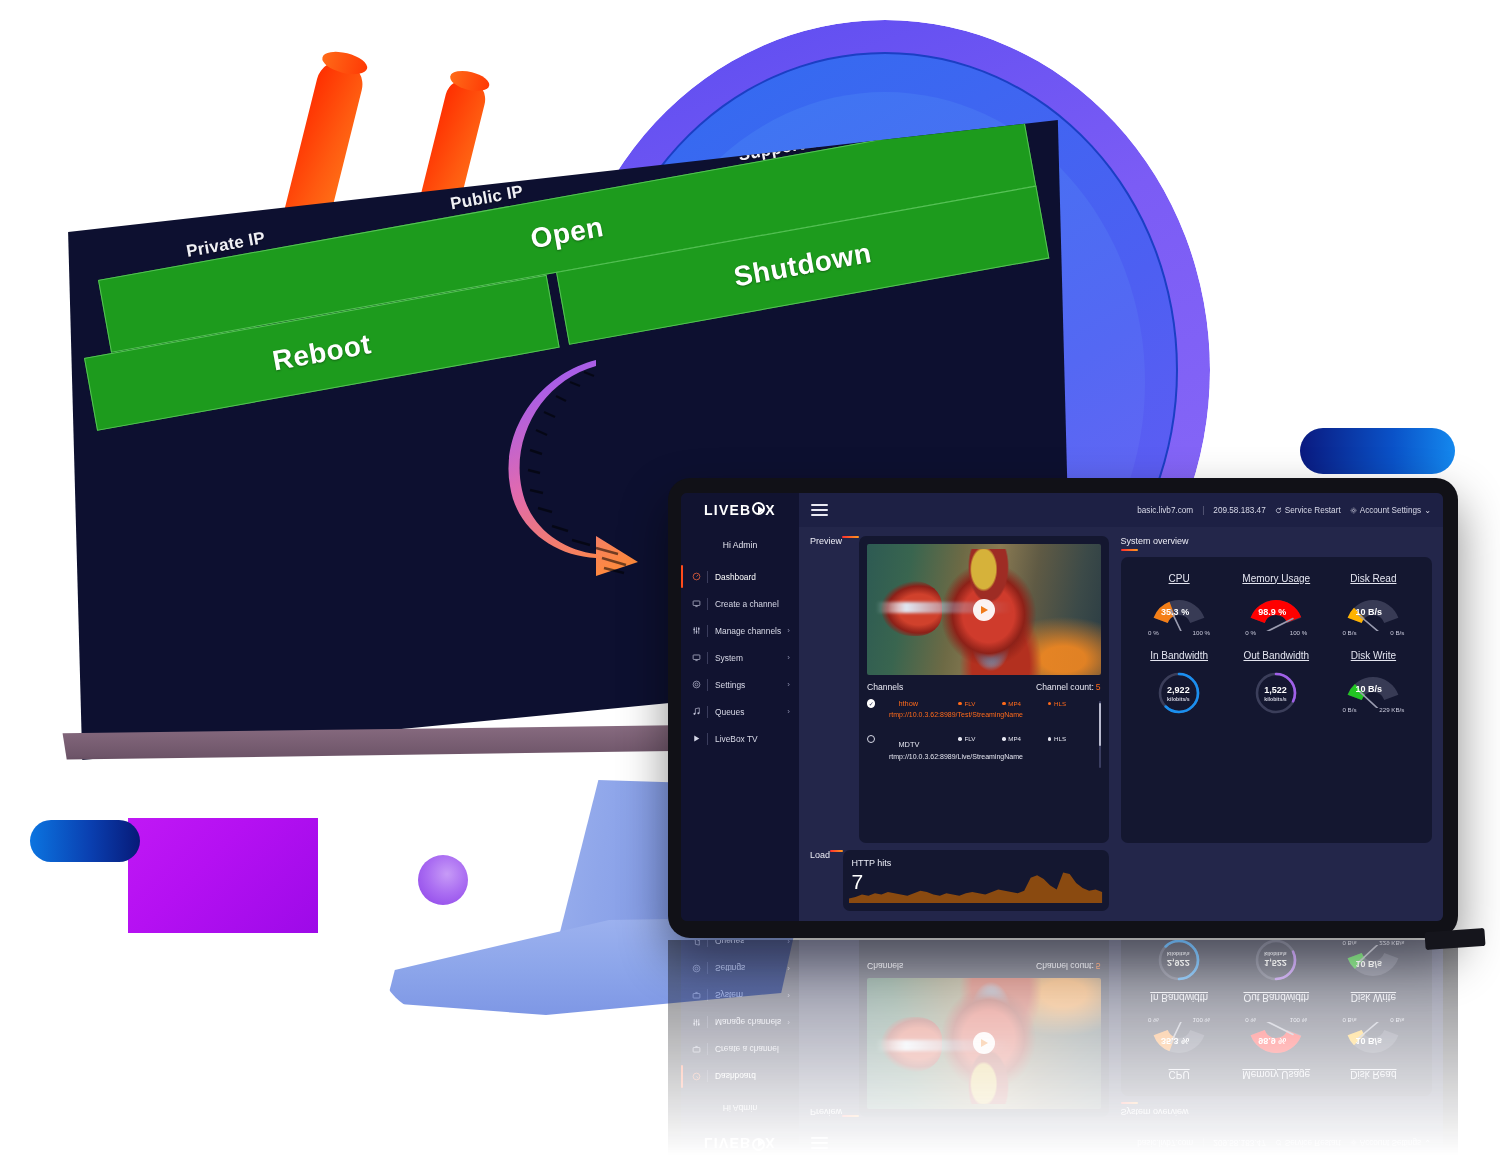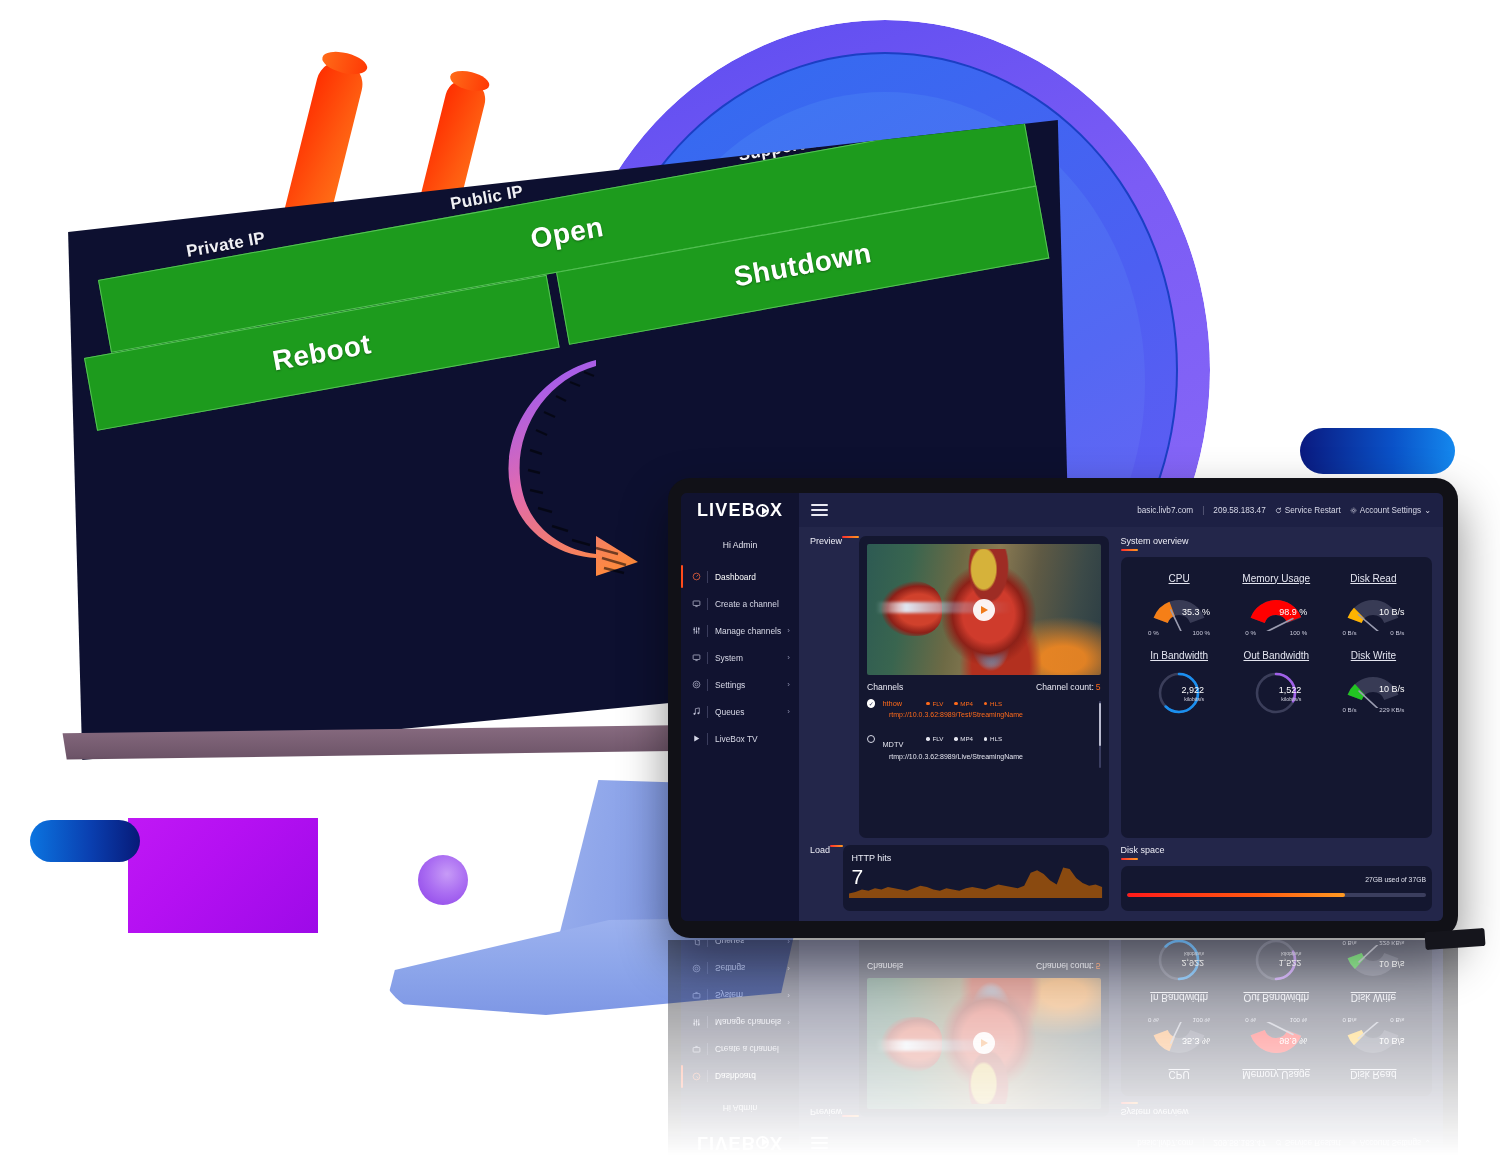--- a/index.html
+++ b/index.html
@@ -103,22 +103,22 @@
     background:#111117; border-radius:22px;
     box-shadow:0 22px 48px rgba(0,0,0,.45); }
   .lap-screen{ position:absolute; left:13px; top:15px; width:762px; height:428px;
     background:#181a2e; border-radius:6px; overflow:hidden; display:flex; flex-direction:column; }
 
   
   .app{ display:flex; flex-direction:column; width:100%; height:100%; font-size:6.6px; }
   .app-top{ display:flex; height:34px; flex:0 0 34px; }
   .brand{ width:118px; flex:0 0 118px; background:#111330; display:flex;
     align-items:center; justify-content:center; }
-  .brand-txt{ color:#fff; font-size:18px; font-weight:800; letter-spacing:1.2px;
-    display:flex; align-items:center; }
+  .brand-txt{ color:#fff; font-size:14px; font-weight:800; letter-spacing:1.2px;
+    display:flex; align-items:flex-start; }
   .brand-txt .o{ position:relative; display:inline-block; width:13px; height:13px;
     border:2.6px solid #fff; border-radius:50%; margin:0 0.5px; }
   .brand-txt .o::after{ content:""; position:absolute; left:4px; top:1.6px;
     border-left:6px solid #fff; border-top:4px solid transparent; border-bottom:4px solid transparent;}
   .topbar{ flex:1; background:#1d2044; display:flex; align-items:center;
     padding:0 12px; gap:21px; }
   .hamb{ width:17px; cursor:pointer; }
   .hamb span{ display:block; height:2.2px; background:#e9e9f2; margin:3px 0; border-radius:2px; }
   .topbar-right{ margin-left:auto; display:flex; align-items:center; gap:9px;
     color:#d8d9e8; font-size:8.2px; white-space:nowrap; }
@@ -174,21 +174,21 @@
     width:22px; height:22px; border-radius:50%; background:rgba(255,255,255,.93);
     display:flex; align-items:center; justify-content:center; cursor:pointer; }
   .play-btn::after{ content:""; border-left:7px solid #f07a1a; border-top:4.6px solid transparent;
     border-bottom:4.6px solid transparent; margin-left:2px; }
 
   .ch-head{ display:flex; justify-content:space-between; align-items:center;
     color:#e8e8f3; font-size:8.6px; margin:7px 0 7px; }
   .ch-count-num{ color:#ff6a1a; margin-left:2px; }
   .ch-list{ position:relative; padding-right:10px; }
   .ch-row{ margin-bottom:10px; }
-  .ch-line1{ display:flex; align-items:center; gap:0; font-size:7.4px; }
+  .ch-line1{ display:flex; align-items:center; gap:16px; font-size:7.4px; }
   .radio{ width:8.4px; height:8.4px; border-radius:50%; border:1.2px solid #d8d9e6;
     margin-right:7px; display:flex; align-items:center; justify-content:center;
     flex:0 0 auto; cursor:pointer; }
   .radio.on{ background:#fff; border-color:#fff; color:#23264a; font-size:6px; }
   .ch-name{ color:#ff6a1a; width:44px; }
   .ch-name.off{ color:#e4e5ef;margin-top:12px; }
   .fmt{ display:flex; align-items:center; gap:2.6px; margin-right:11px; color:#ff6a1a;
     font-size:6.2px; }
   .fmt .dot{ width:3.4px; height:3.4px; border-radius:50%; background:#ff6a1a; }
   .fmt.gray{ color:#e4e5ef; } .fmt.gray .dot{ background:#e4e5ef; }
@@ -198,22 +198,22 @@
     background:#3a3d60; border-radius:2px; cursor:pointer; }
   .scroll-thumb{ position:absolute; right:0; top:2px; width:2px; height:64%;
     background:#b9bbcf; border-radius:2px; }
 
   .gauges{ display:grid; grid-template-columns:repeat(3,1fr); row-gap:14px; padding:8px 2px 10px; }
   .g{ display:flex; flex-direction:column; align-items:center; }
   .g-title{ color:#e4e5f0; font-size:10px; margin-bottom:7px;text-decoration:underline; }
   .g-wrap{ position:relative; }
   .g-labels{ display:flex; justify-content:space-between; width:100%;
     color:#c9cadb; font-size:6.2px; margin-top:-3px; }
-  .g-val{ position:absolute; left:4px; right:0; text-align:right; color:#fff;
-    font-size:9px; font-weight:400; }
+  .g-val{ position:absolute; left:13px; right:0; text-align:left; color:#fff;
+    font-size:9px; font-weight:700; }
 
   .http{ display:flex; align-items:flex-end; position:relative; height:45px; }
   .http-lbl{ position:absolute; left:2px; top:0; color:#eceef8; font-size:9px; }
   .http-num{ position:absolute; left:2px; top:12px; color:#fff; font-size:21px; font-weight:500; }
 
   .disk-card{ position:relative; height:45px; }
   .disk-txt{ position:absolute; right:6px; top:10px; color:#dfe0ec; font-size:6.8px; }
   .disk-bar{ position:absolute; left:6px; right:6px; top:27px; height:3.6px;
     background:#3b3e5e; border-radius:3px; overflow:hidden; }
   .disk-fill{ height:100%; border-radius:3px;
@@ -604,30 +604,20 @@
                   <div class="http">
                     <div class="http-lbl">HTTP hits</div>
                     <div class="http-num">7</div>
                     <svg id="spark" width="100%" height="45" viewBox="0 0 320 45" preserveAspectRatio="none">
                         <path d="M0 45 L0.0 40.4 L8.2 39.1 L16.4 36.5 L24.6 37.8 L32.8 35.3 L41.0 36.5 L49.2 34.0 L57.4 35.3 L65.6 36.5 L73.8 37.8 L82.1 35.3 L90.3 32.7 L98.5 34.0 L106.7 36.5 L114.9 37.8 L123.1 35.3 L131.3 36.5 L139.5 37.8 L147.7 35.3 L155.9 34.0 L164.1 35.3 L172.3 36.5 L180.5 34.0 L188.7 31.4 L196.9 32.7 L205.1 34.0 L213.3 35.3 L221.5 32.7 L229.7 19.8 L237.9 17.2 L246.2 21.0 L254.4 27.5 L262.6 31.4 L270.8 14.6 L279.0 15.9 L287.2 24.9 L295.4 30.1 L303.6 32.7 L311.8 31.4 L320.0 34.0 L320 45 Z" fill="#8a4a10"></path>
                       </svg>
                   </div>
                 </div>
               </div>
 
-              <div class="col-r">
-                <div class="sec-title">Disk space</div>
-                <div class="sec-underline"></div>
-                <div class="card disk-card" style="padding:5px 6px;">
-                  <div class="disk-txt">27GB used of 37GB</div>
-                  <div class="disk-bar">
-                    <div class="disk-fill" id="diskFill" style="width: 73%;"></div>
-                  </div>
-                </div>
-              </div>
             </div>
 
           </div>
         </div>
       </div>
     </div>
   </div>
 
   <div class="reflection">
     <div class="inner" id="refl">

